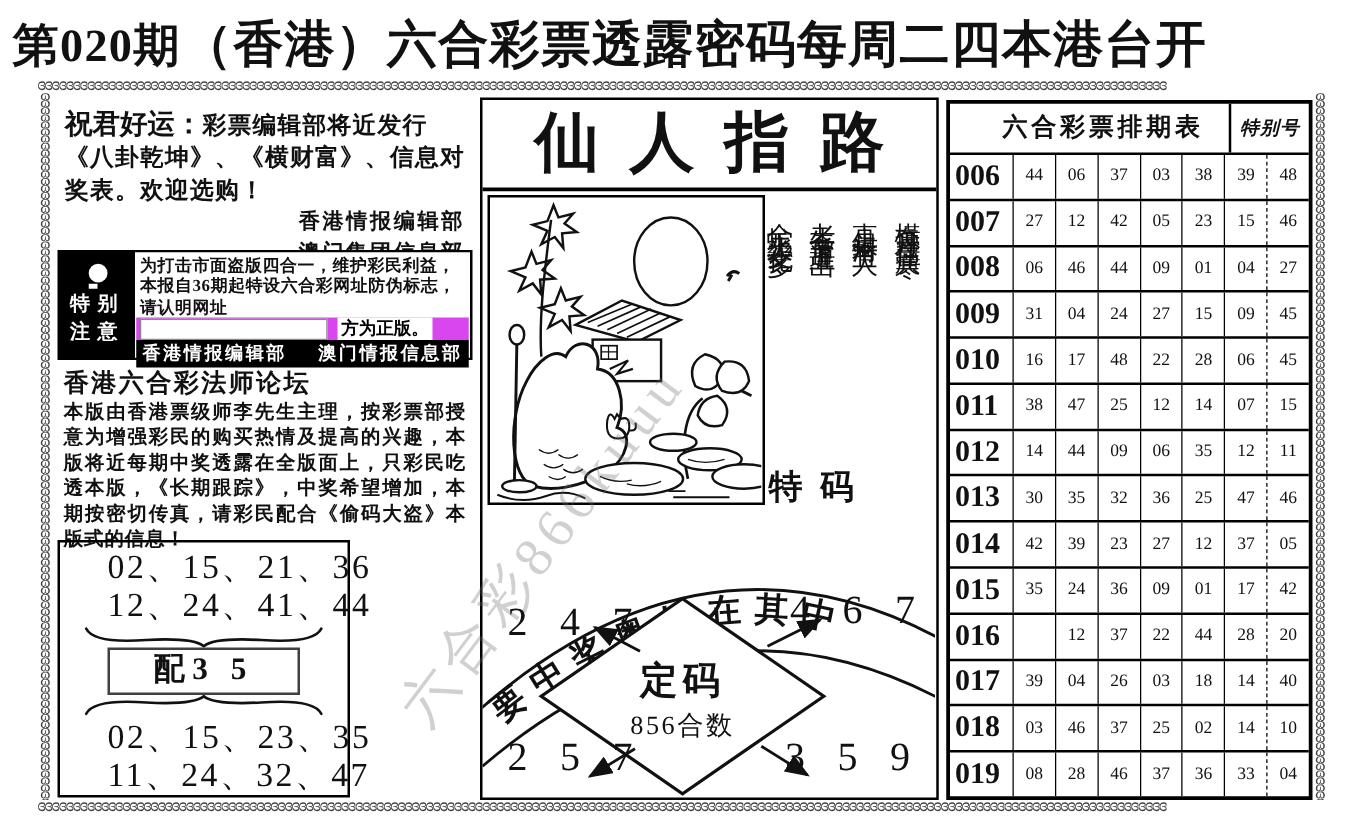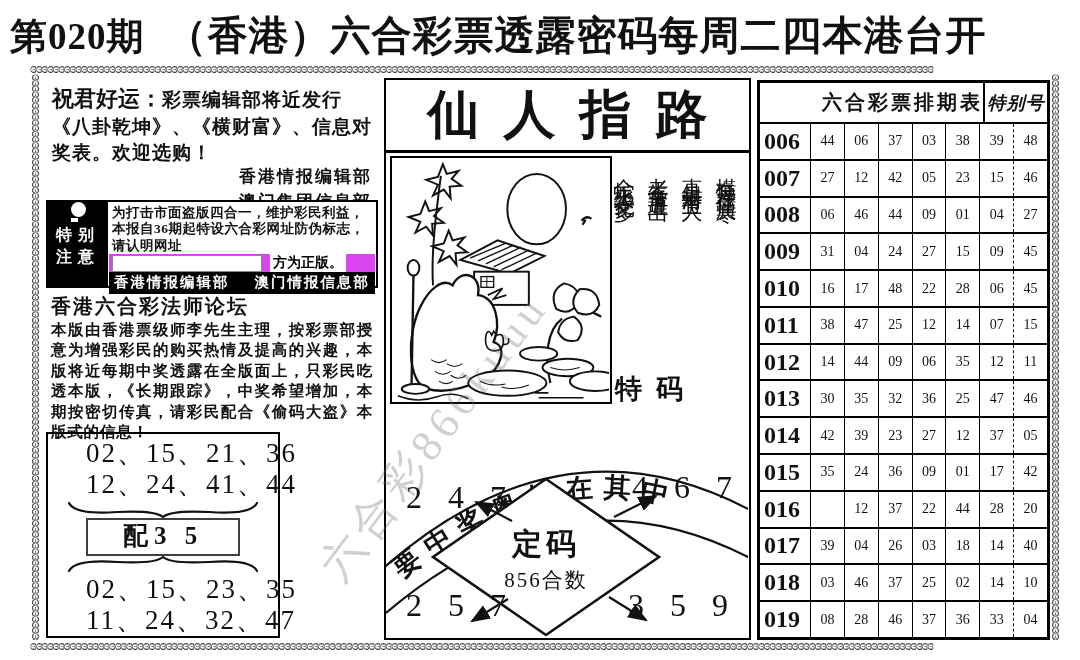--- a/index.html
+++ b/index.html
@@ -2,41 +2,41 @@
 <html><head>
 <meta charset="utf-8">
 <style>
   html,body{margin:0;padding:0;background:#fff;}
   .page{position:relative;width:1080px;height:660px;background:#fff;color:#111;
         font-family:"Liberation Serif",serif;overflow:hidden;}
 
   
   .masthead{position:absolute;top:8px;left:10px;white-space:nowrap;
             font-weight:bold;font-size:40px;letter-spacing:1px;}
-  .masthead .period{font-size:37px;margin-right:22px;}
+  .masthead .period{font-size:37px;margin-right:1px;}
 
   
   .wave{position:absolute;overflow:hidden;color:#404040;font-size:15px;line-height:17px;
         white-space:nowrap;letter-spacing:-1px;user-select:none;font-family:Liberation Serif, serif;}
   .wave.h{height:17px;}
   .wave.v{width:17px;writing-mode:vertical-rl;}
   .wave.top{left:30px;right:14px;top:60px;}
   .wave.bottom{left:30px;right:14px;top:637px;}
   .wave.left{left:28px;top:74px;height:566px;}
   .wave.right{left:1048px;top:74px;height:566px;}
 
   
   .box-a{position:absolute;left:46px;top:80px;width:332px;height:118px;padding:4px 6px;box-sizing:border-box;}
   .box-a .lead{font-weight:bold;font-size:22px;}
   .box-a .body{font-weight:bold;font-size:19px;line-height:1.35;letter-spacing:1px;}
   .box-a .sign{font-weight:bold;font-size:17px;text-align:right;letter-spacing:2px;line-height:1.45;}
 
   .box-b{position:absolute;left:46px;top:200px;width:332px;height:88px;background:#000;
          display:flex;box-sizing:border-box;padding:2px;}
-  .notice-left{width:60px;display:flex;flex-direction:column;align-items:center;justify-content:flex-start;gap:2px;}
+  .notice-left{width:60px;display:flex;flex-direction:column;align-items:center;justify-content:center;gap:2px;}
   .bulb{width:15px;height:15px;border-radius:50%;background:#fff;}
   .bulb-base{width:7px;height:4px;background:#fff;margin-top:1px;}
   .notice-label{color:#fff;font-weight:bold;font-size:16px;letter-spacing:6px;line-height:1.35;text-align:center;}
   .notice-right{flex:1;display:flex;flex-direction:column;background:#fff;border:1px solid #fff;}
   .notice-body{font-weight:bold;font-size:13.5px;line-height:1.22;padding:2px 3px 0 3px;letter-spacing:0.5px;}
   .notice-urlrow{display:flex;align-items:center;background:#d946ef;height:21px;}
   .redacted{width:148px;height:15px;background:#fff;border:1px solid #888;margin:0 8px 0 3px;}
   .verified{background:#fff;color:#000;font-weight:bold;font-size:14px;padding:0 3px;white-space:nowrap;}
   .notice-signs{display:flex;justify-content:space-between;background:#000;color:#fff;
                 font-weight:bold;font-size:14.5px;padding:1px 5px 2px 5px;letter-spacing:2px;}
@@ -79,22 +79,22 @@
 
   
   .watermark{position:absolute;left:330px;top:545px;transform:rotate(-53deg);transform-origin:left center;
              font-size:44px;color:rgba(110,110,110,0.32);letter-spacing:6px;white-space:nowrap;pointer-events:none;}
 
   
   .sched{position:absolute;left:757px;top:80px;width:293px;height:560px;border:3px solid #000;
          box-sizing:border-box;display:flex;flex-direction:column;}
   .sched-head{display:flex;height:39px;border-bottom:2.5px solid #000;}
   .sched-title{flex:1;font-weight:bold;font-size:20px;letter-spacing:3px;text-align:right;line-height:38px;white-space:nowrap;}
-  .sched-spec{width:62px;border-left:2px solid #000;font-weight:bold;font-style:italic;font-size:18px;
-              display:flex;align-items:center;justify-content:center;letter-spacing:1px;}
+  .sched-spec{width:62px;border-left:2px solid #000;font-weight:bold;font-style:italic;font-size:15px;
+              display:flex;align-items:center;justify-content:center;letter-spacing:1px;margin-left:20px;}
   .sched-body{flex:1;display:flex;flex-direction:column;}
   .trow{flex:1;display:flex;border-top:2px solid #000;align-items:stretch;}
   .trow:first-child{border-top:none;}
   .tperiod{width:50px;font-weight:bold;font-size:24px;display:flex;align-items:center;padding-left:4px;box-sizing:border-box;}
   .tcell{flex:1;border-left:1.5px solid #000;font-size:14px;display:flex;align-items:center;justify-content:center;}
   .tcell.tspecial{border-left:1.5px dashed #000;}
 </style>
 </head>
 <body>
 

